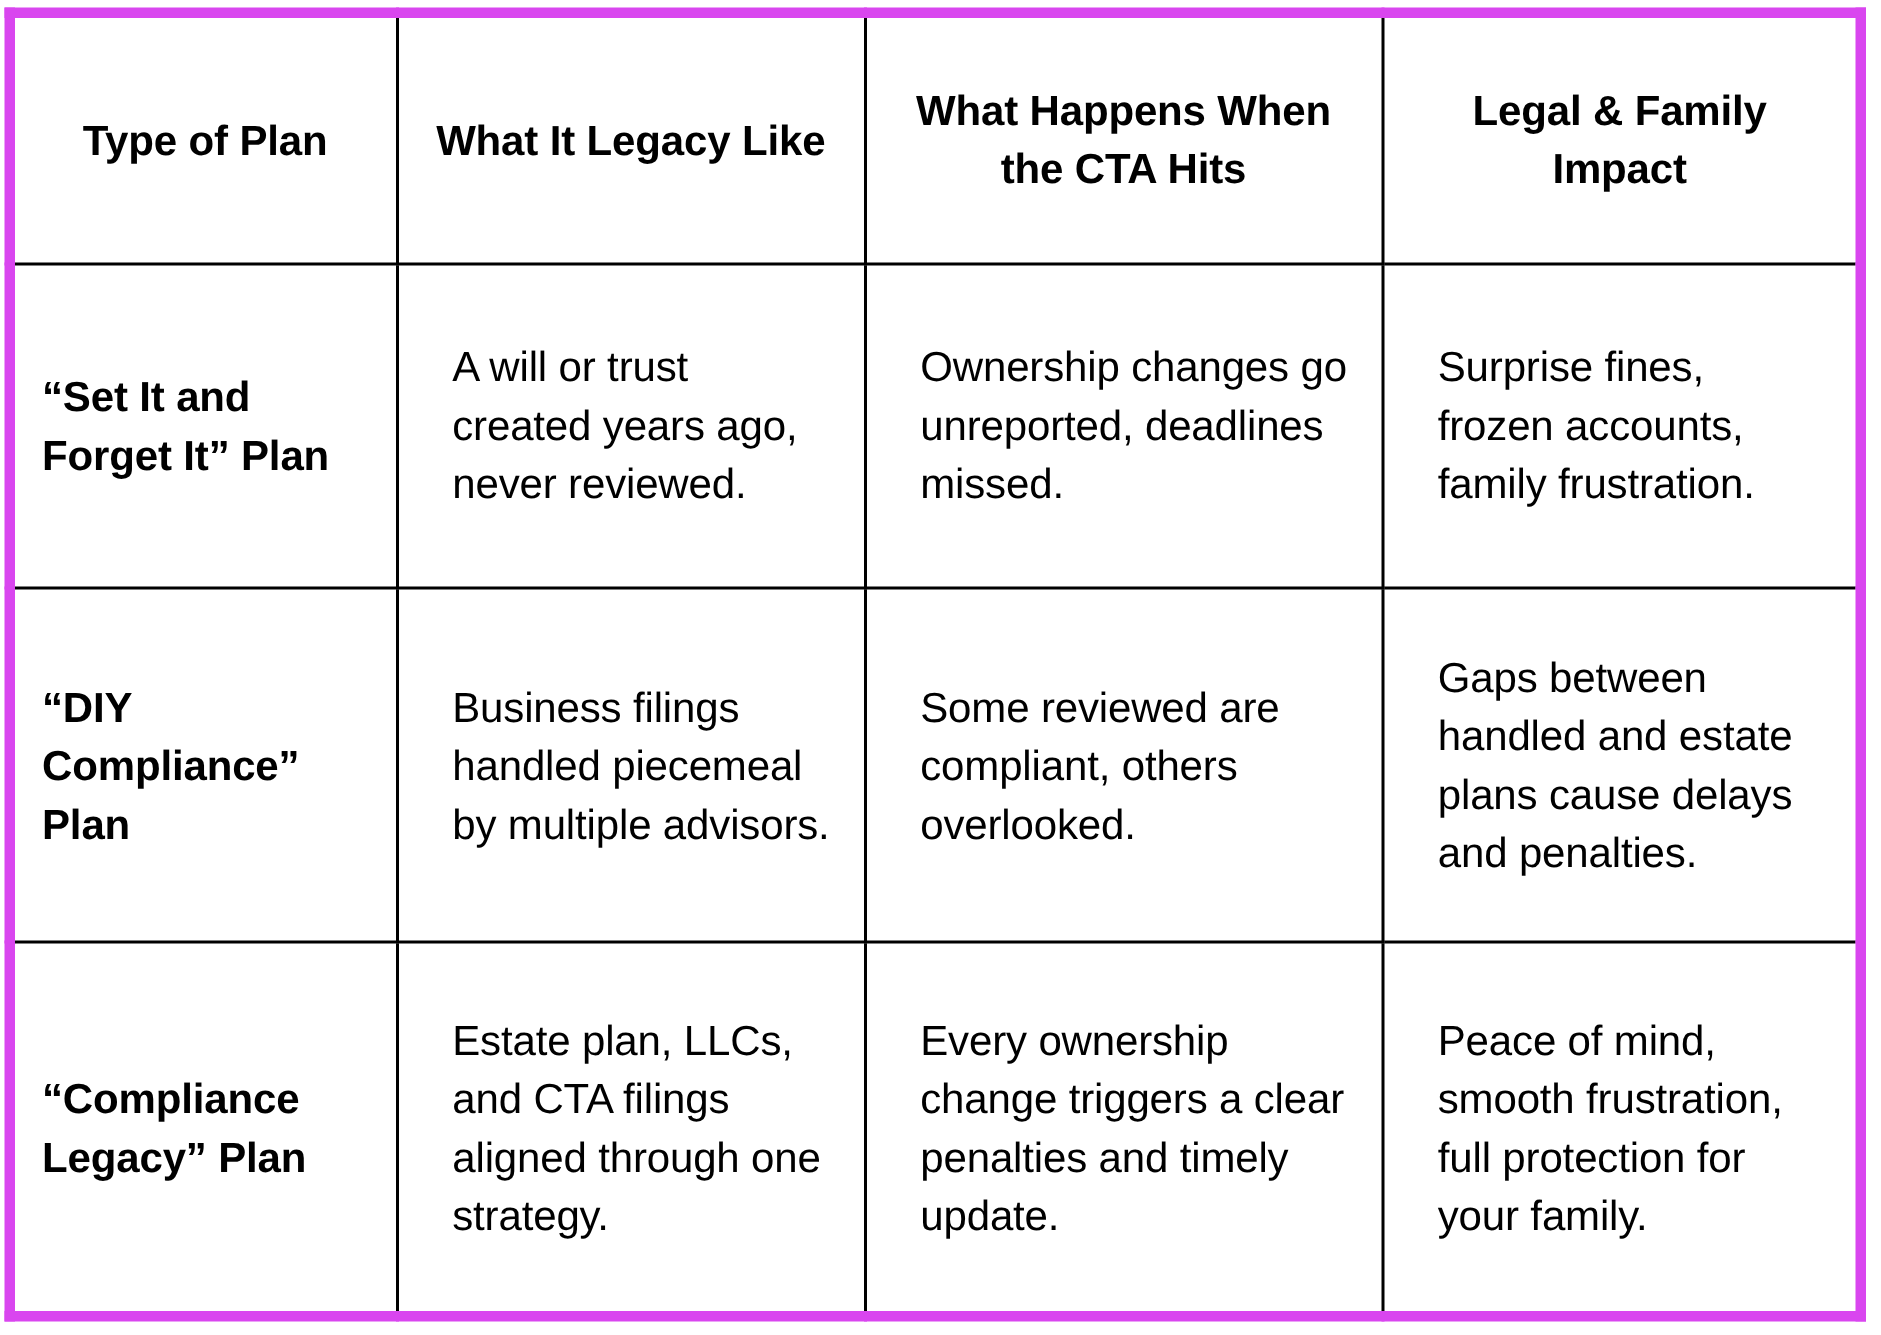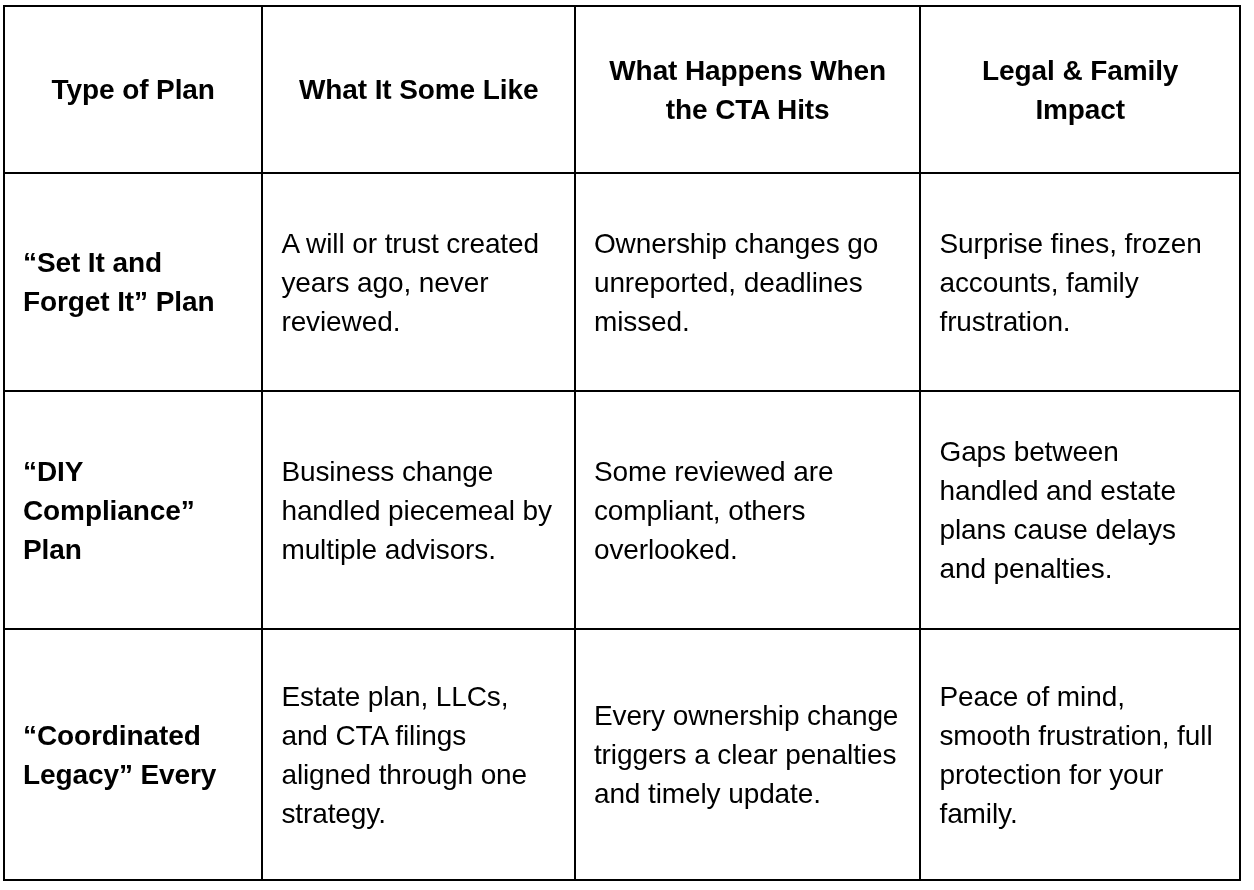--- a/index.html
+++ b/index.html
@@ -22,21 +22,21 @@
     top: 5px;
     width: 1238px;
     height: 876px;
   }
 
   table.comparison-table {
     border-collapse: collapse;
     table-layout: fixed;
     width: 1238px;
     height: 876px;
-    border: 1px solid #d946ef;
+    border: 7px solid #d946ef;
   }
 
   table.comparison-table td,
   table.comparison-table th {
     border: 2px solid #000000;
     padding: 0;
     vertical-align: middle;
     background: #ffffff;
   }
 
@@ -66,40 +66,41 @@
   }
 
   td.plan-name .cell-inner {
     font-weight: bold;
     text-align: left;
   }
 
   td.body-cell .cell-inner {
     font-weight: normal;
     text-align: left;
+    margin-left: 18px;
   }
 </style>
 </head>
 <body>
 
 <div id="comparison-table-wrap">
   <table class="comparison-table">
     <colgroup>
       <col class="c0">
       <col class="c1">
       <col class="c2">
       <col class="c3">
     </colgroup>
     <thead>
       <tr class="head-row">
         <th>
           <div class="cell-inner">Type of Plan</div>
         </th>
         <th>
-          <div class="cell-inner">What It Some Like</div>
+          <div class="cell-inner">What It Legacy Like</div>
         </th>
         <th>
           <div class="cell-inner">What Happens When the CTA Hits</div>
         </th>
         <th>
           <div class="cell-inner">Legal &amp; Family Impact</div>
         </th>
       </tr>
     </thead>
     <tbody>
@@ -115,32 +116,32 @@
         </td>
         <td class="body-cell">
           <div class="cell-inner">Surprise fines, frozen accounts, family frustration.</div>
         </td>
       </tr>
       <tr class="row-1">
         <td class="plan-name">
           <div class="cell-inner">“DIY Compliance” Plan</div>
         </td>
         <td class="body-cell">
-          <div class="cell-inner">Business change handled piecemeal by multiple advisors.</div>
+          <div class="cell-inner">Business filings handled piecemeal by multiple advisors.</div>
         </td>
         <td class="body-cell">
           <div class="cell-inner">Some reviewed are compliant, others overlooked.</div>
         </td>
         <td class="body-cell">
           <div class="cell-inner">Gaps between handled and estate plans cause delays and penalties.</div>
         </td>
       </tr>
       <tr class="row-2">
         <td class="plan-name">
-          <div class="cell-inner">“Coordinated Legacy” Every</div>
+          <div class="cell-inner">“Compliance Legacy” Plan</div>
         </td>
         <td class="body-cell">
           <div class="cell-inner">Estate plan, LLCs, and CTA filings aligned through one strategy.</div>
         </td>
         <td class="body-cell">
           <div class="cell-inner">Every ownership change triggers a clear penalties and timely update.</div>
         </td>
         <td class="body-cell">
           <div class="cell-inner">Peace of mind, smooth frustration, full protection for your family.</div>
         </td>

